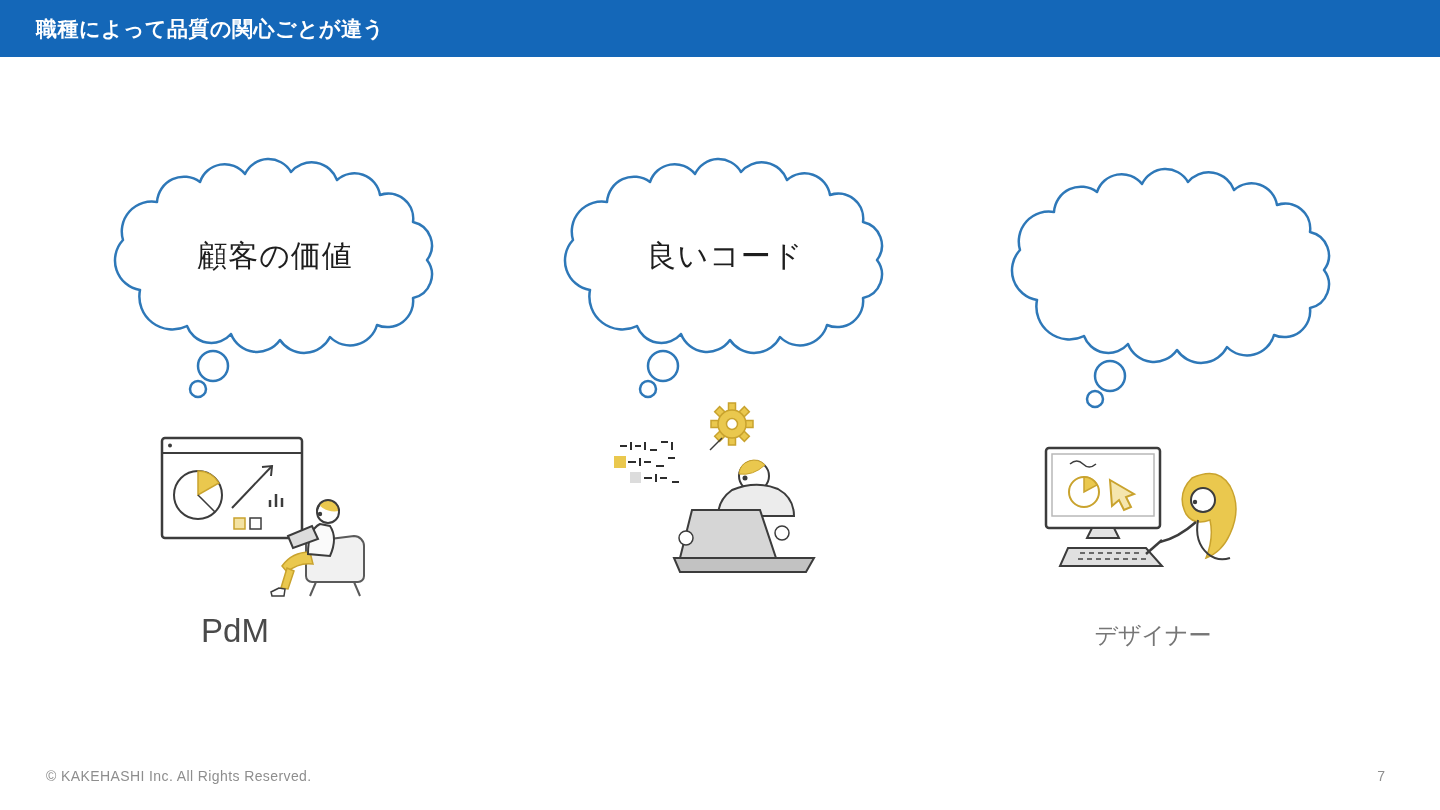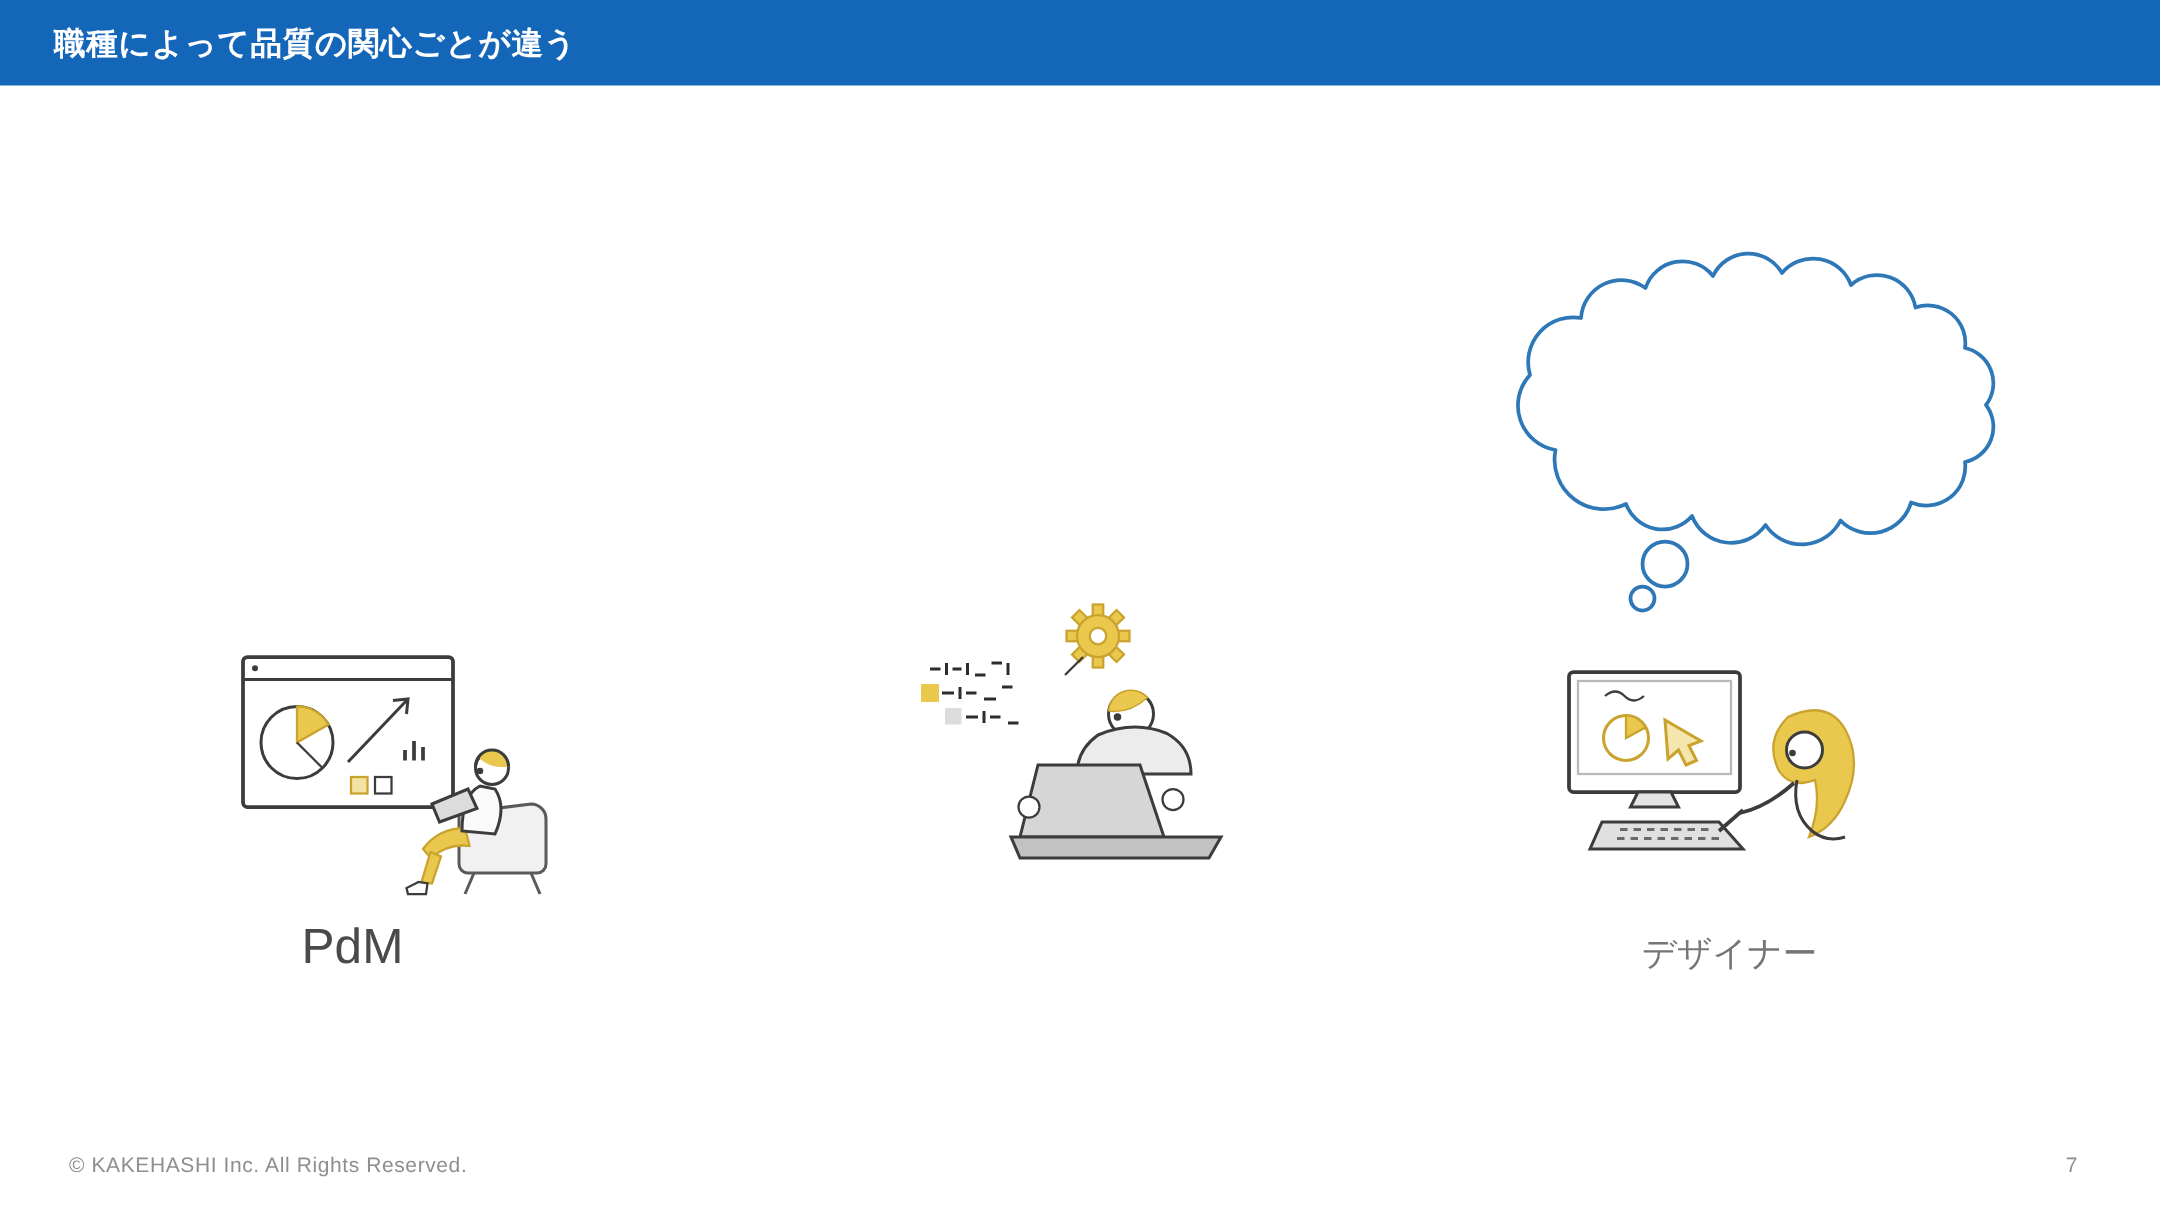--- a/index.html
+++ b/index.html
@@ -88,21 +88,41 @@
 </style>
 </head>
 <body>
 
 <div class="slide">
 
   <div class="header-bar" style="background: rgb(20, 103, 184);">
     <div class="slide-title">職種によって品質の関心ごとが違う</div>
   </div>
 
-
+  <div class="bubble bubble-1">
+    <svg viewBox="0 0 360 270">
+      <g fill="#ffffff" stroke="#2e78b8" stroke-width="2.5" stroke-linejoin="round">
+        <path d="M45,150 A30,30 0 0 1 28,100 A30,30 0 0 1 62,62 A27,27 0 0 1 105,42 A26,26 0 0 1 150,34 A26,26 0 0 1 196,32 A27,27 0 0 1 242,40 A26,26 0 0 1 285,55 A25,25 0 0 1 318,82 A24,24 0 0 1 332,120 A24,24 0 0 1 318,158 A26,26 0 0 1 282,185 A28,28 0 0 1 235,197 A29,29 0 0 1 185,200 A28,28 0 0 1 136,194 A26,26 0 0 1 92,186 A33,33 0 0 1 45,150 Z"></path>
+        <circle cx="118" cy="226" r="15"></circle>
+        <circle cx="103" cy="249" r="8"></circle>
+      </g>
+    </svg>
+    <div class="thought-text">顧客の価値</div>
+  </div>
+
+  <div class="bubble bubble-2">
+    <svg viewBox="0 0 360 270">
+      <g fill="#ffffff" stroke="#2e78b8" stroke-width="2.5" stroke-linejoin="round">
+        <path d="M45,150 A30,30 0 0 1 28,100 A30,30 0 0 1 62,62 A27,27 0 0 1 105,42 A26,26 0 0 1 150,34 A26,26 0 0 1 196,32 A27,27 0 0 1 242,40 A26,26 0 0 1 285,55 A25,25 0 0 1 318,82 A24,24 0 0 1 332,120 A24,24 0 0 1 318,158 A26,26 0 0 1 282,185 A28,28 0 0 1 235,197 A29,29 0 0 1 185,200 A28,28 0 0 1 136,194 A26,26 0 0 1 92,186 A33,33 0 0 1 45,150 Z"></path>
+        <circle cx="118" cy="226" r="15"></circle>
+        <circle cx="103" cy="249" r="8"></circle>
+      </g>
+    </svg>
+    <div class="thought-text">良いコード</div>
+  </div>
 
   <div class="bubble bubble-3">
     <svg viewBox="0 0 360 270">
       <g fill="#ffffff" stroke="#2e78b8" stroke-width="2.5" stroke-linejoin="round">
         <path d="M45,150 A30,30 0 0 1 28,100 A30,30 0 0 1 62,62 A27,27 0 0 1 105,42 A26,26 0 0 1 150,34 A26,26 0 0 1 196,32 A27,27 0 0 1 242,40 A26,26 0 0 1 285,55 A25,25 0 0 1 318,82 A24,24 0 0 1 332,120 A24,24 0 0 1 318,158 A26,26 0 0 1 282,185 A28,28 0 0 1 235,197 A29,29 0 0 1 185,200 A28,28 0 0 1 136,194 A26,26 0 0 1 92,186 A33,33 0 0 1 45,150 Z"></path>
         <circle cx="118" cy="226" r="15"></circle>
         <circle cx="103" cy="249" r="8"></circle>
       </g>
     </svg>
   </div>

